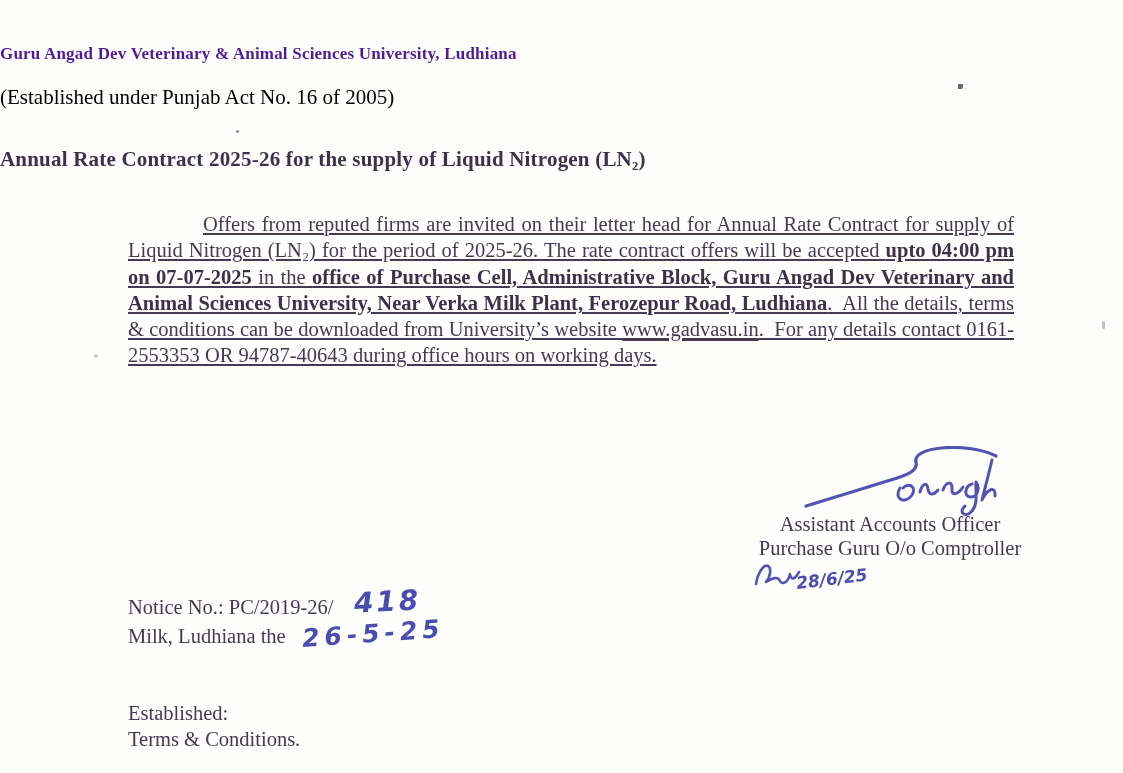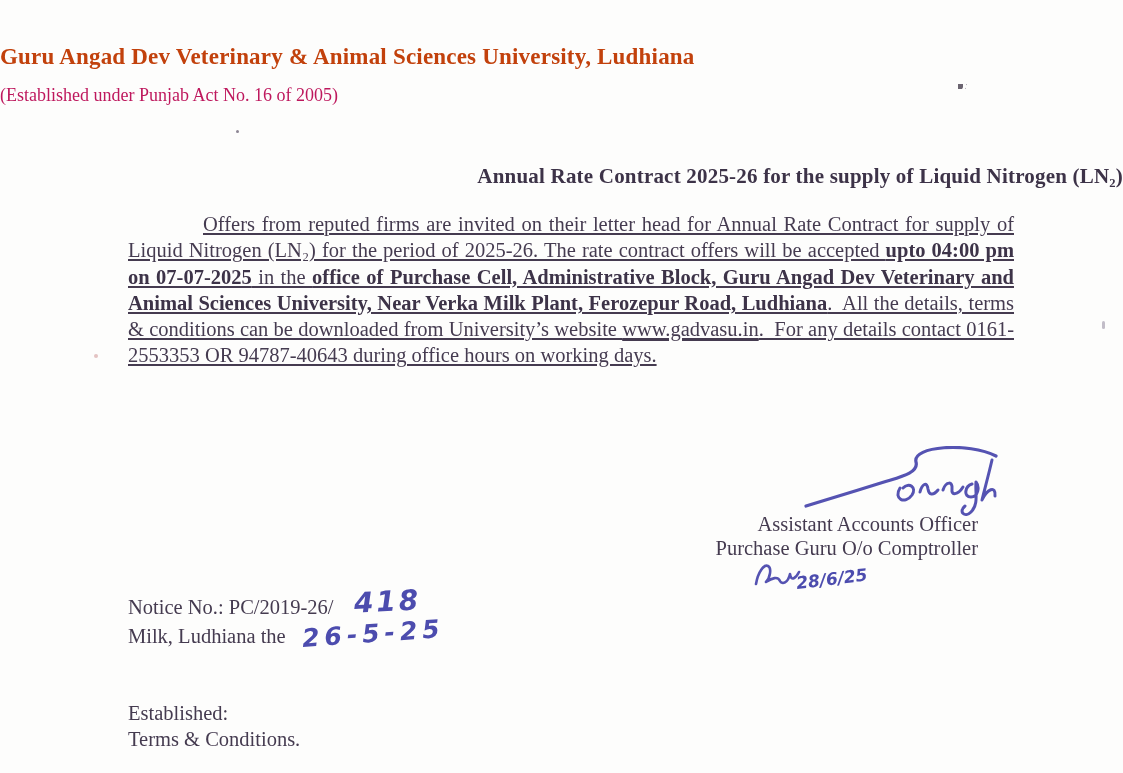--- a/index.html
+++ b/index.html
@@ -6,39 +6,39 @@
   .page{
     position:relative;
     width:1123px;height:773px;
     background:#fdfdfc;
     font-family:"Liberation Serif","DejaVu Serif",serif;
     color:#463c52;
     overflow:hidden;
     margin:0 auto;
   }
   .letterhead{position:absolute;top:44px;left:0;width:100%;}
-  .letterhead .uni{font-size:23px;font-weight:bold;color:#c2410c;letter-spacing:.2px;}
-  .letterhead .act{font-size:18px;margin-top:15px;color:#be185d;}
+  .letterhead .uni{font-size:17px;font-weight:bold;color:#4c1d95;letter-spacing:.2px;}
+  .letterhead .act{font-size:21px;margin-top:21px;color:#000000;}
   .notice-title{
-    position:absolute;top:164px;left:0;width:100%;
-    font-size:21px;font-weight:bold;color:#3d3348;text-align:right;letter-spacing:.2px;
+    position:absolute;top:147px;left:0;width:100%;
+    font-size:21px;font-weight:bold;color:#3d3348;text-align:left;letter-spacing:.2px;
   }
   .body-par{
     position:absolute;top:211px;left:128px;width:886px;
     font-size:20.5px;line-height:26.3px;
     text-align:justify;text-indent:75px;
     color:#453b50;
     text-decoration:underline;
   }
   .body-par .b{font-weight:bold;color:#3d3348;}
   .body-par .u{text-decoration:underline;text-underline-offset:3px;}
   .sig-wrap{position:absolute;left:800px;top:446px;width:218px;height:74px;}
   .officer{
-    position:absolute;left:654px;top:512px;width:324px;
-    font-size:20.5px;line-height:24px;text-align:right;color:#453b50;
+    position:absolute;left:728px;top:512px;width:324px;
+    font-size:20.5px;line-height:24px;text-align:center;color:#453b50;
   }
   .scribble{position:absolute;left:748px;top:554px;width:160px;height:42px;}
   .refs{position:absolute;left:128px;top:591px;font-size:20.5px;line-height:27px;color:#453b50;}
   .hand{
     color:#4c4cae;
     font-family:"DejaVu Sans",sans-serif;
     font-style:italic;font-weight:bold;
     display:inline-block;
   }
   .hand-418{font-size:28px;letter-spacing:3px;transform:rotate(-3deg) translateY(-3px);margin-left:20px;}

